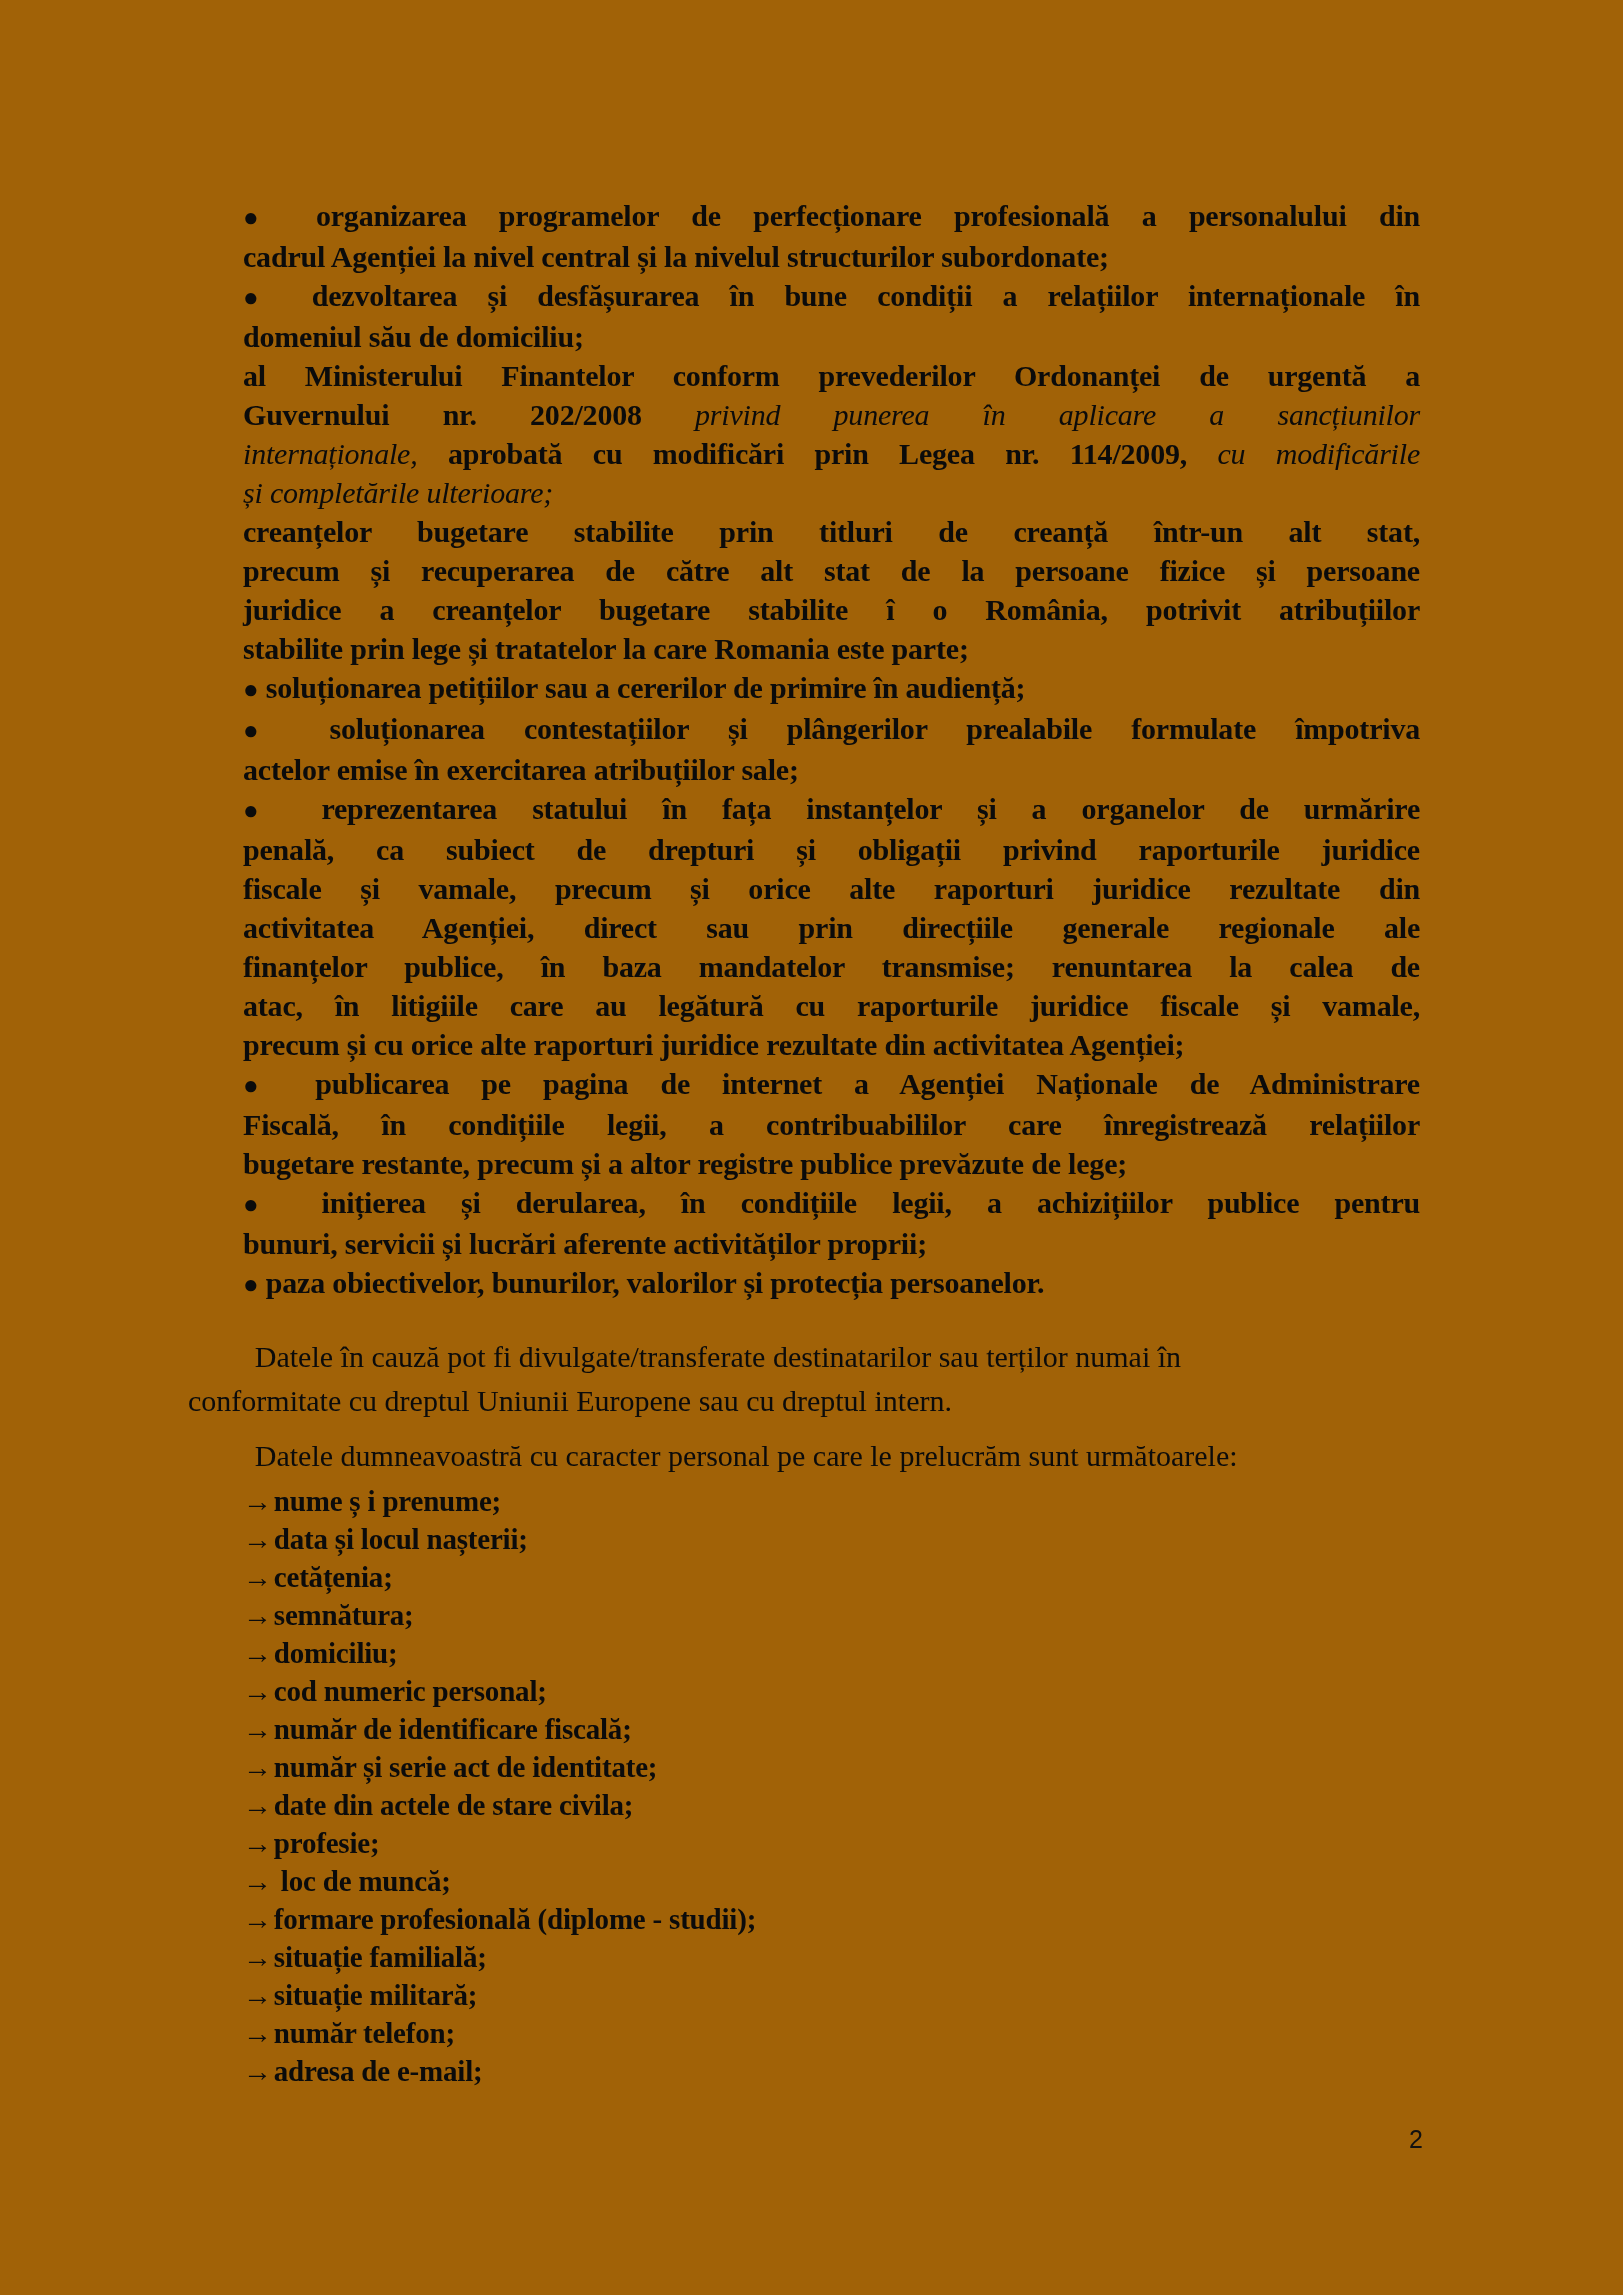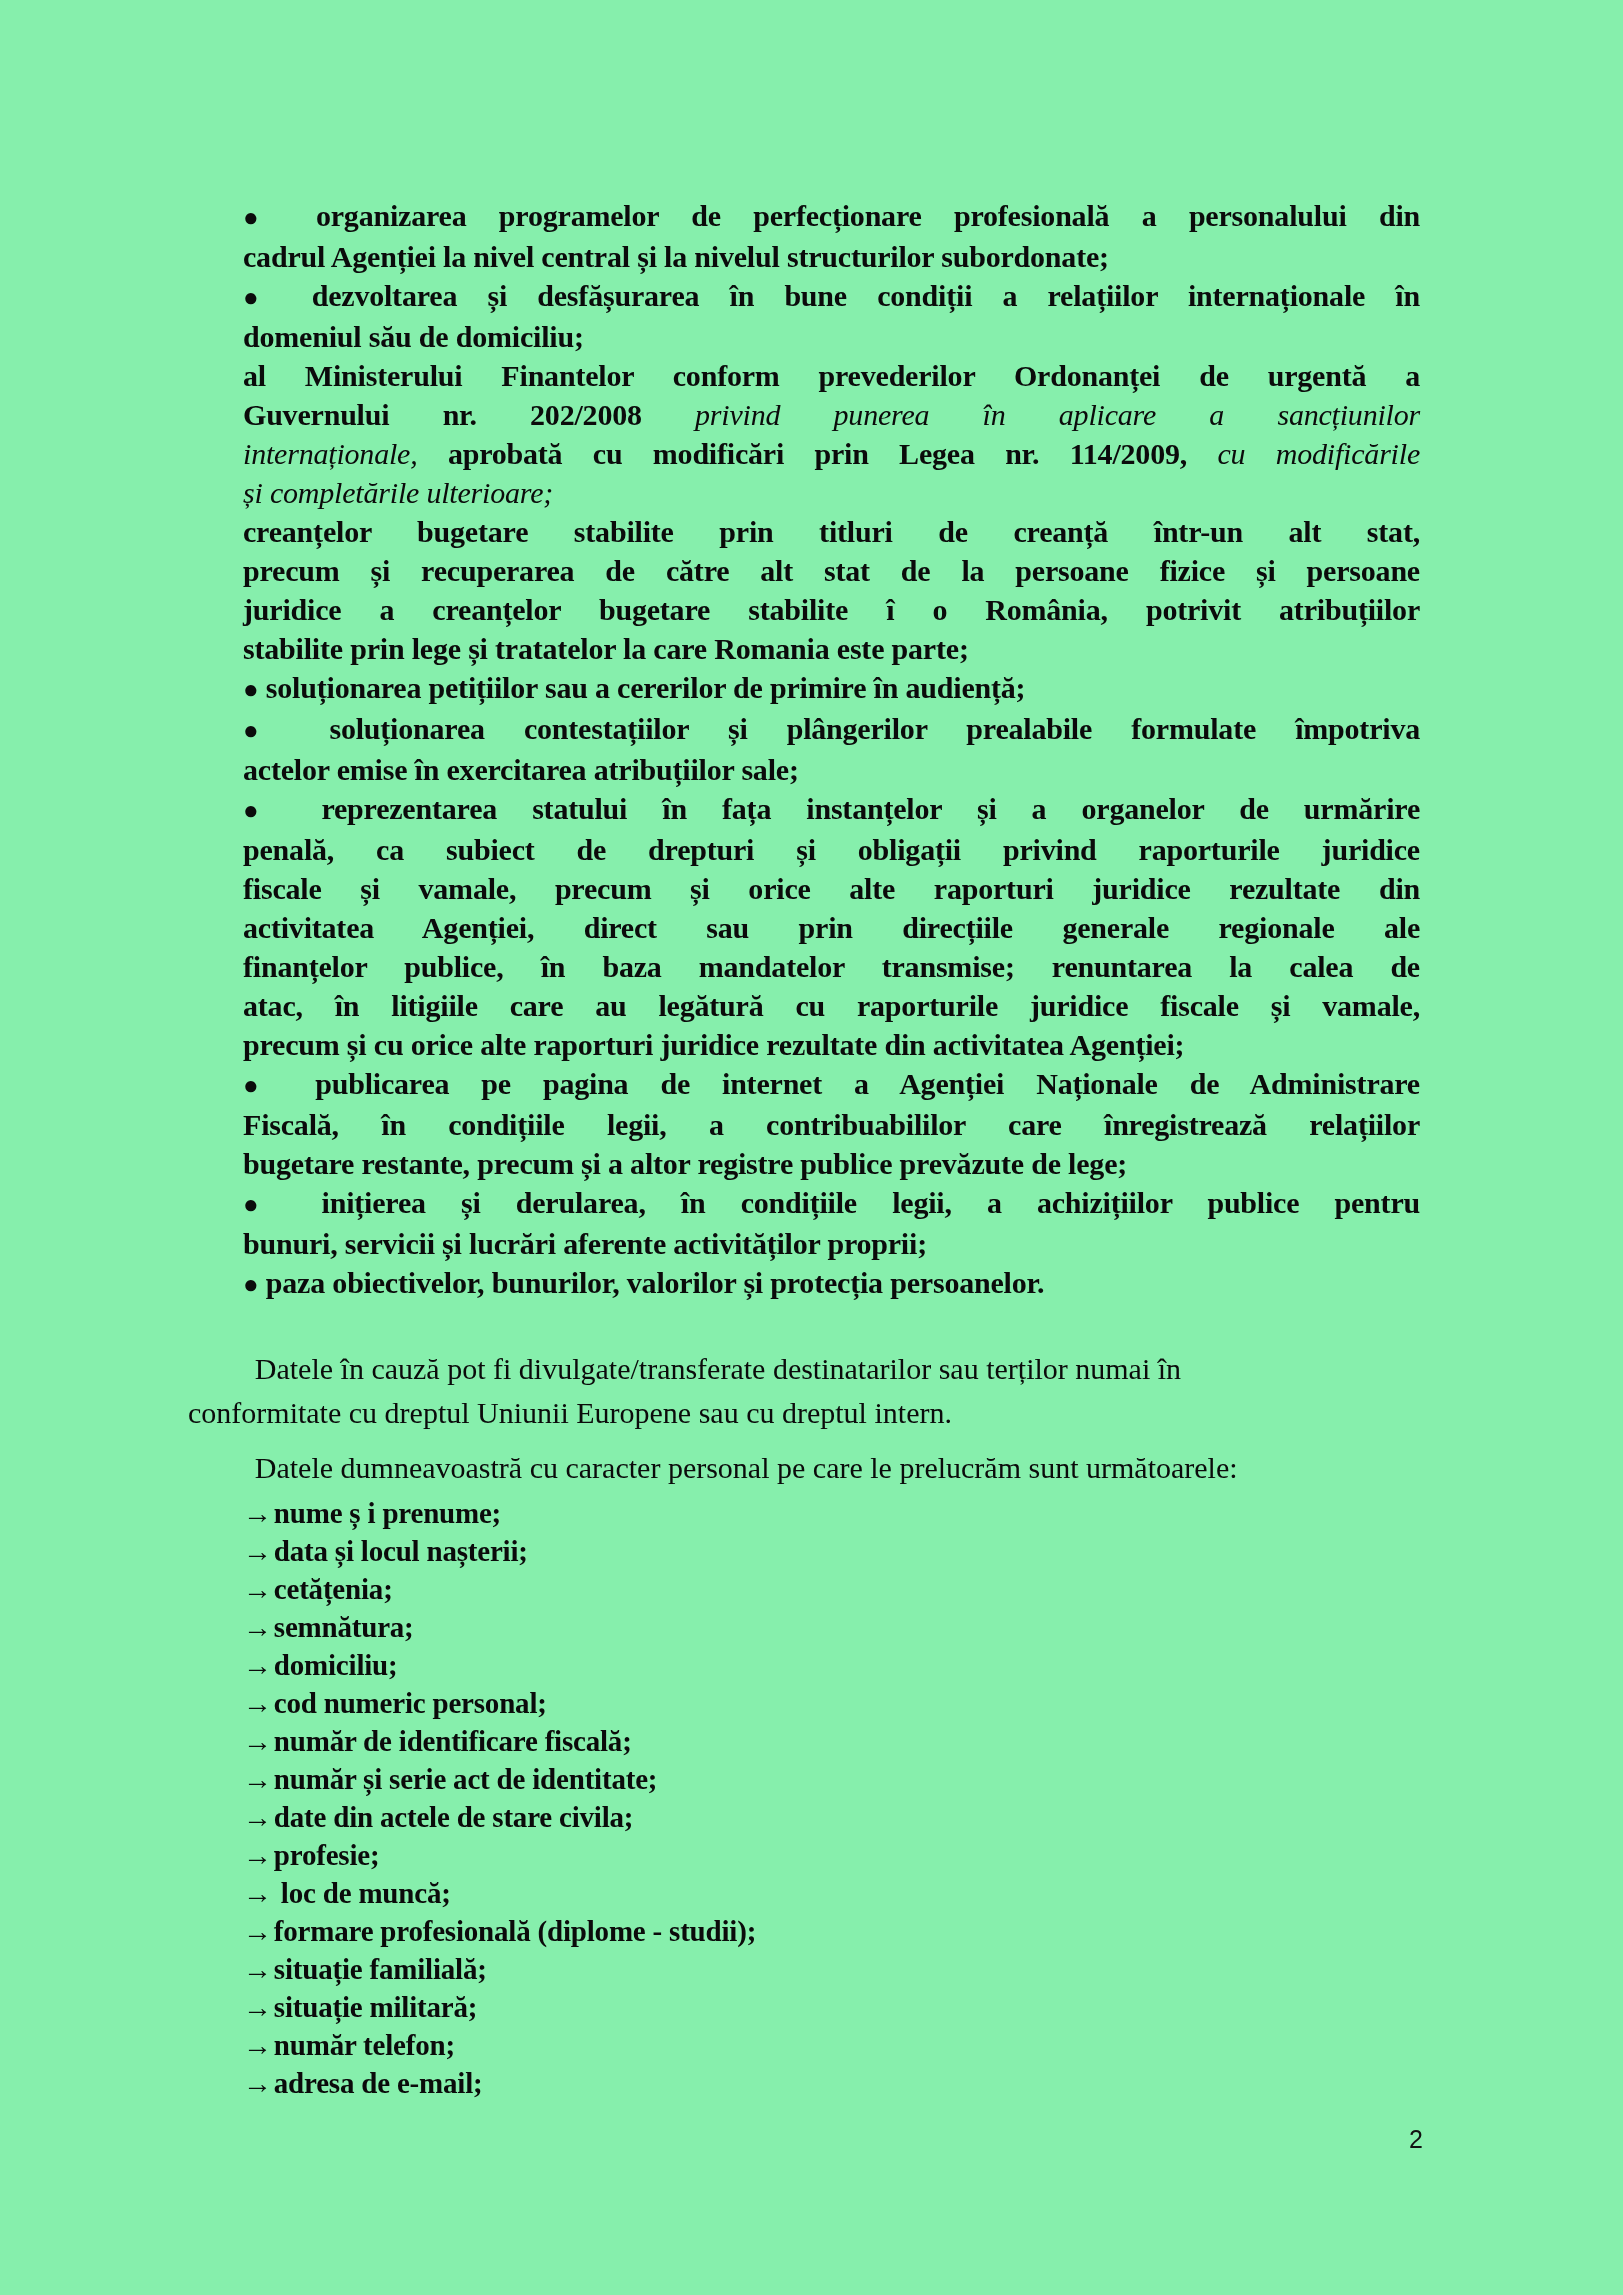--- a/index.html
+++ b/index.html
@@ -4,21 +4,21 @@
 <style>
   html, body {
     margin: 0;
     padding: 0;
     background: #ffffff;
   }
   .sheet {
     position: relative;
     width: 1623px;
     height: 2295px;
-    background: #86efac;
+    background: #a16207;
     color: #0b0b0b;
     font-family: "Liberation Serif", "DejaVu Serif", serif;
     overflow: hidden;
   }
   .content {
     position: absolute;
     left: 243px;
     top: 196px;
     width: 1177px;
   }
@@ -33,21 +33,21 @@
   }
   .bl.j { text-align-last: justify; }
   .bl .it {
     font-style: italic;
     font-weight: 400;
   }
   .bullet-glyph {
     font-size: 26px;
   }
   
-  .plain-section { margin-top: 43px; }
+  .plain-section { margin-top: 31px; }
   .pl {
     font-weight: 400;
     font-size: 30px;
     line-height: 44px;
     white-space: pre-wrap;
   }
   .pl.indent { text-indent: 11.8px; }
   .pl.outdent { margin-left: -55px; }
   .para2 { margin-top: 10.5px; }
   

